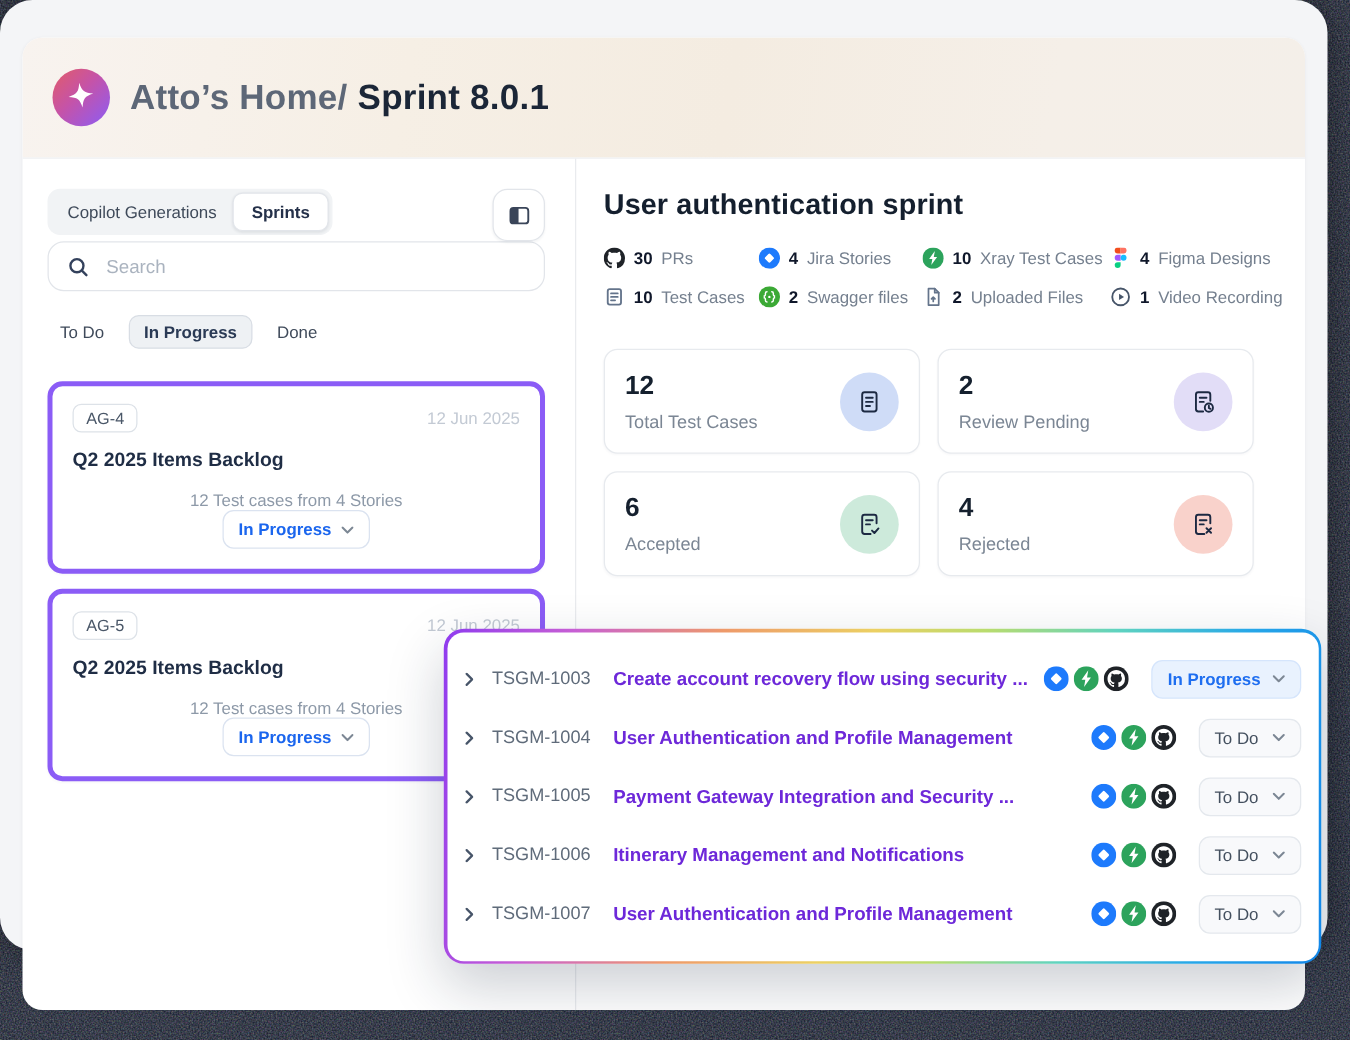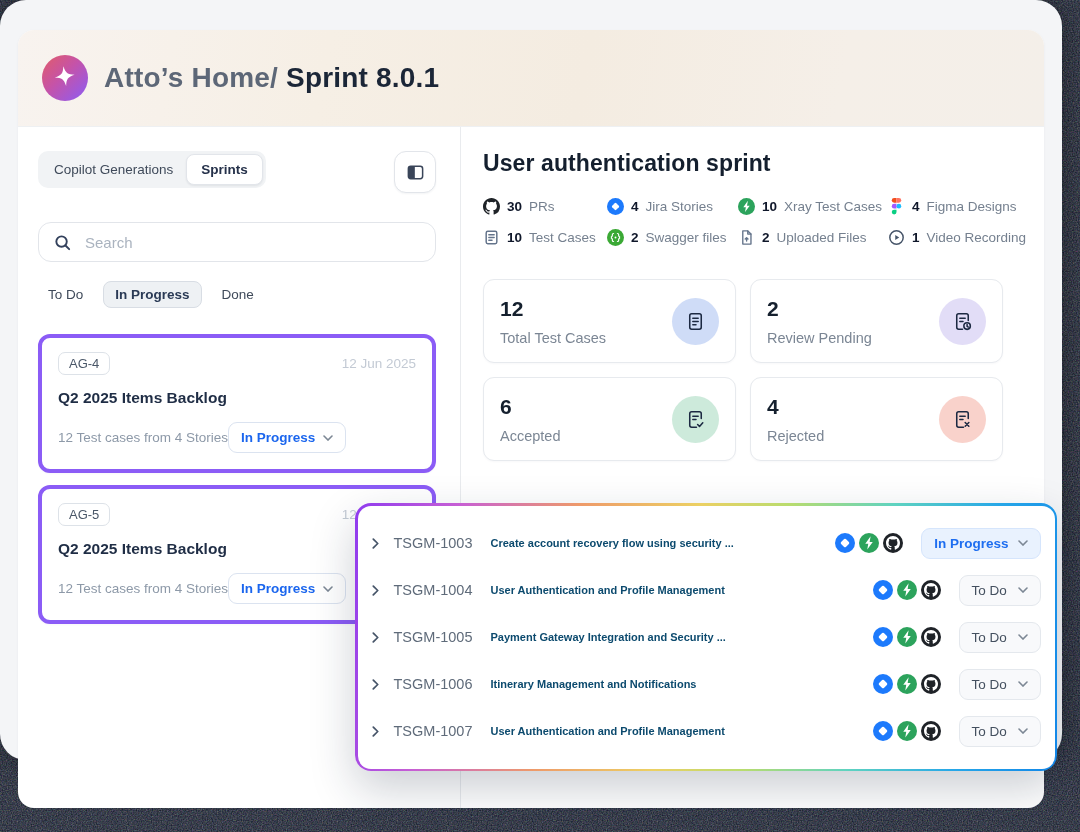--- a/index.html
+++ b/index.html
@@ -52,21 +52,21 @@
     background:#ffffff;border:1px solid #e2e5ea;box-shadow:0 1px 2px rgba(25,35,55,.08);
     font-weight:700;color:#25314a;padding:7px 14px;
   }
   .panel-toggle{
     width:40px;height:40px;border-radius:12px;border:1px solid #e2e5ea;background:#fff;
     display:flex;align-items:center;justify-content:center;cursor:pointer;
     box-shadow:0 1px 2px rgba(25,35,55,.05);
   }
   
   .search-box{
-    margin-top:29px;height:40px;border:1px solid #e2e5ea;border-radius:13px;background:#fff;
+    height:40px;border:1px solid #e2e5ea;border-radius:13px;background:#fff;
     display:flex;align-items:center;gap:11px;padding:0 14px;box-sizing:border-box;
   }
   .search-box input{
     border:none;outline:none;font-size:15px;color:#33415c;flex:1;background:transparent;
     font-family:"Liberation Sans", sans-serif;
   }
   .search-box input::placeholder{color:#aab3bf;}
   
   .filters{margin-top:19px;display:flex;align-items:center;gap:10px;}
   .filter{font-size:13.5px;color:#3f4a5a;padding:6px 10px;border-radius:8px;cursor:pointer;}
@@ -78,21 +78,21 @@
     margin-top:26px;border:4px solid #8b5cf6;border-radius:12px;background:#fff;
     padding:14px 16px 16px 16px;box-shadow:0 1px 2px rgba(25,35,55,.03);
   }
   .sprint-card + .sprint-card{margin-top:12px;}
   .card-top{display:flex;align-items:center;justify-content:space-between;}
   .key-badge{
     font-size:13px;color:#4a5768;border:1px solid #dde2e8;border-radius:7px;padding:3px 10px;font-weight:500;
   }
   .card-date{font-size:13.5px;color:#c3cad4;}
   .card-title{margin-top:14px;font-size:15.5px;font-weight:700;color:#1f2d45;}
-  .card-bottom{margin-top:15px;display:flex;align-items:center;justify-content:flex-start;}
+  .card-bottom{margin-top:15px;display:flex;align-items:center;justify-content:space-between;flex-direction:column;}
   .card-sub{font-size:13.5px;color:#8d99a8;}
   .status-btn{
     display:flex;align-items:center;gap:8px;border:1px solid #dbe3f0;background:#fff;border-radius:9px;
     padding:7px 12px;font-size:13.5px;font-weight:700;color:#1b66ee;cursor:pointer;white-space:nowrap;
   }
   .status-btn .chev{color:#7c8794;display:flex;}
   
   .page-title{font-size:23px;font-weight:700;color:#141f2e;letter-spacing:.1px;}
   .stats{
     margin-top:21px;display:grid;grid-template-columns:124px 131px 150px auto;row-gap:14px;
@@ -125,21 +125,21 @@
     background:linear-gradient(100deg,#8f3bef 0%,#c75fd4 14%,#ee9a6a 30%,#ecd063 46%,#b9dc6e 58%,#5fd3c0 72%,#27a7e8 86%,#1286e8 100%);
     box-shadow:0 18px 45px rgba(25,35,60,.22);
   }
   .overlay-inner{
     background:#fff;width:100%;height:100%;border-radius:13px;box-sizing:border-box;
     display:flex;flex-direction:column;justify-content:space-evenly;padding:6px 14px;
   }
   .tc-row{display:flex;align-items:center;}
   .tc-chev{width:22px;display:flex;align-items:center;flex:0 0 auto;cursor:pointer;}
   .tc-key{width:97px;flex:0 0 auto;font-size:14.5px;color:#5f6b7a;}
-  .tc-title{flex:1;font-size:11px;font-weight:700;color:#0c4a6e;padding-right:8px;
+  .tc-title{flex:1;font-size:15px;font-weight:700;color:#6d28d9;padding-right:8px;
     white-space:nowrap;overflow:hidden;text-overflow:ellipsis;}
   .tc-icons{display:flex;align-items:center;gap:4px;flex:0 0 auto;margin-right:18px;}
   .tc-icons svg{width:20px;height:20px;display:block;}
   .chip{
     display:flex;align-items:center;gap:9px;border-radius:9px;padding:7px 12px;font-size:13.5px;
     cursor:pointer;white-space:nowrap;justify-content:space-between;box-sizing:border-box;
   }
   .chip .chev{display:flex;color:#7c8794;}
   .chip-progress{background:#e9f2fe;border:1px solid #d5e5fc;color:#1e6ef0;font-weight:700;min-width:119px;}
   .chip-todo{background:#f8f9fb;border:1px solid #e4e8ed;color:#44505f;font-weight:500;min-width:82px;}

